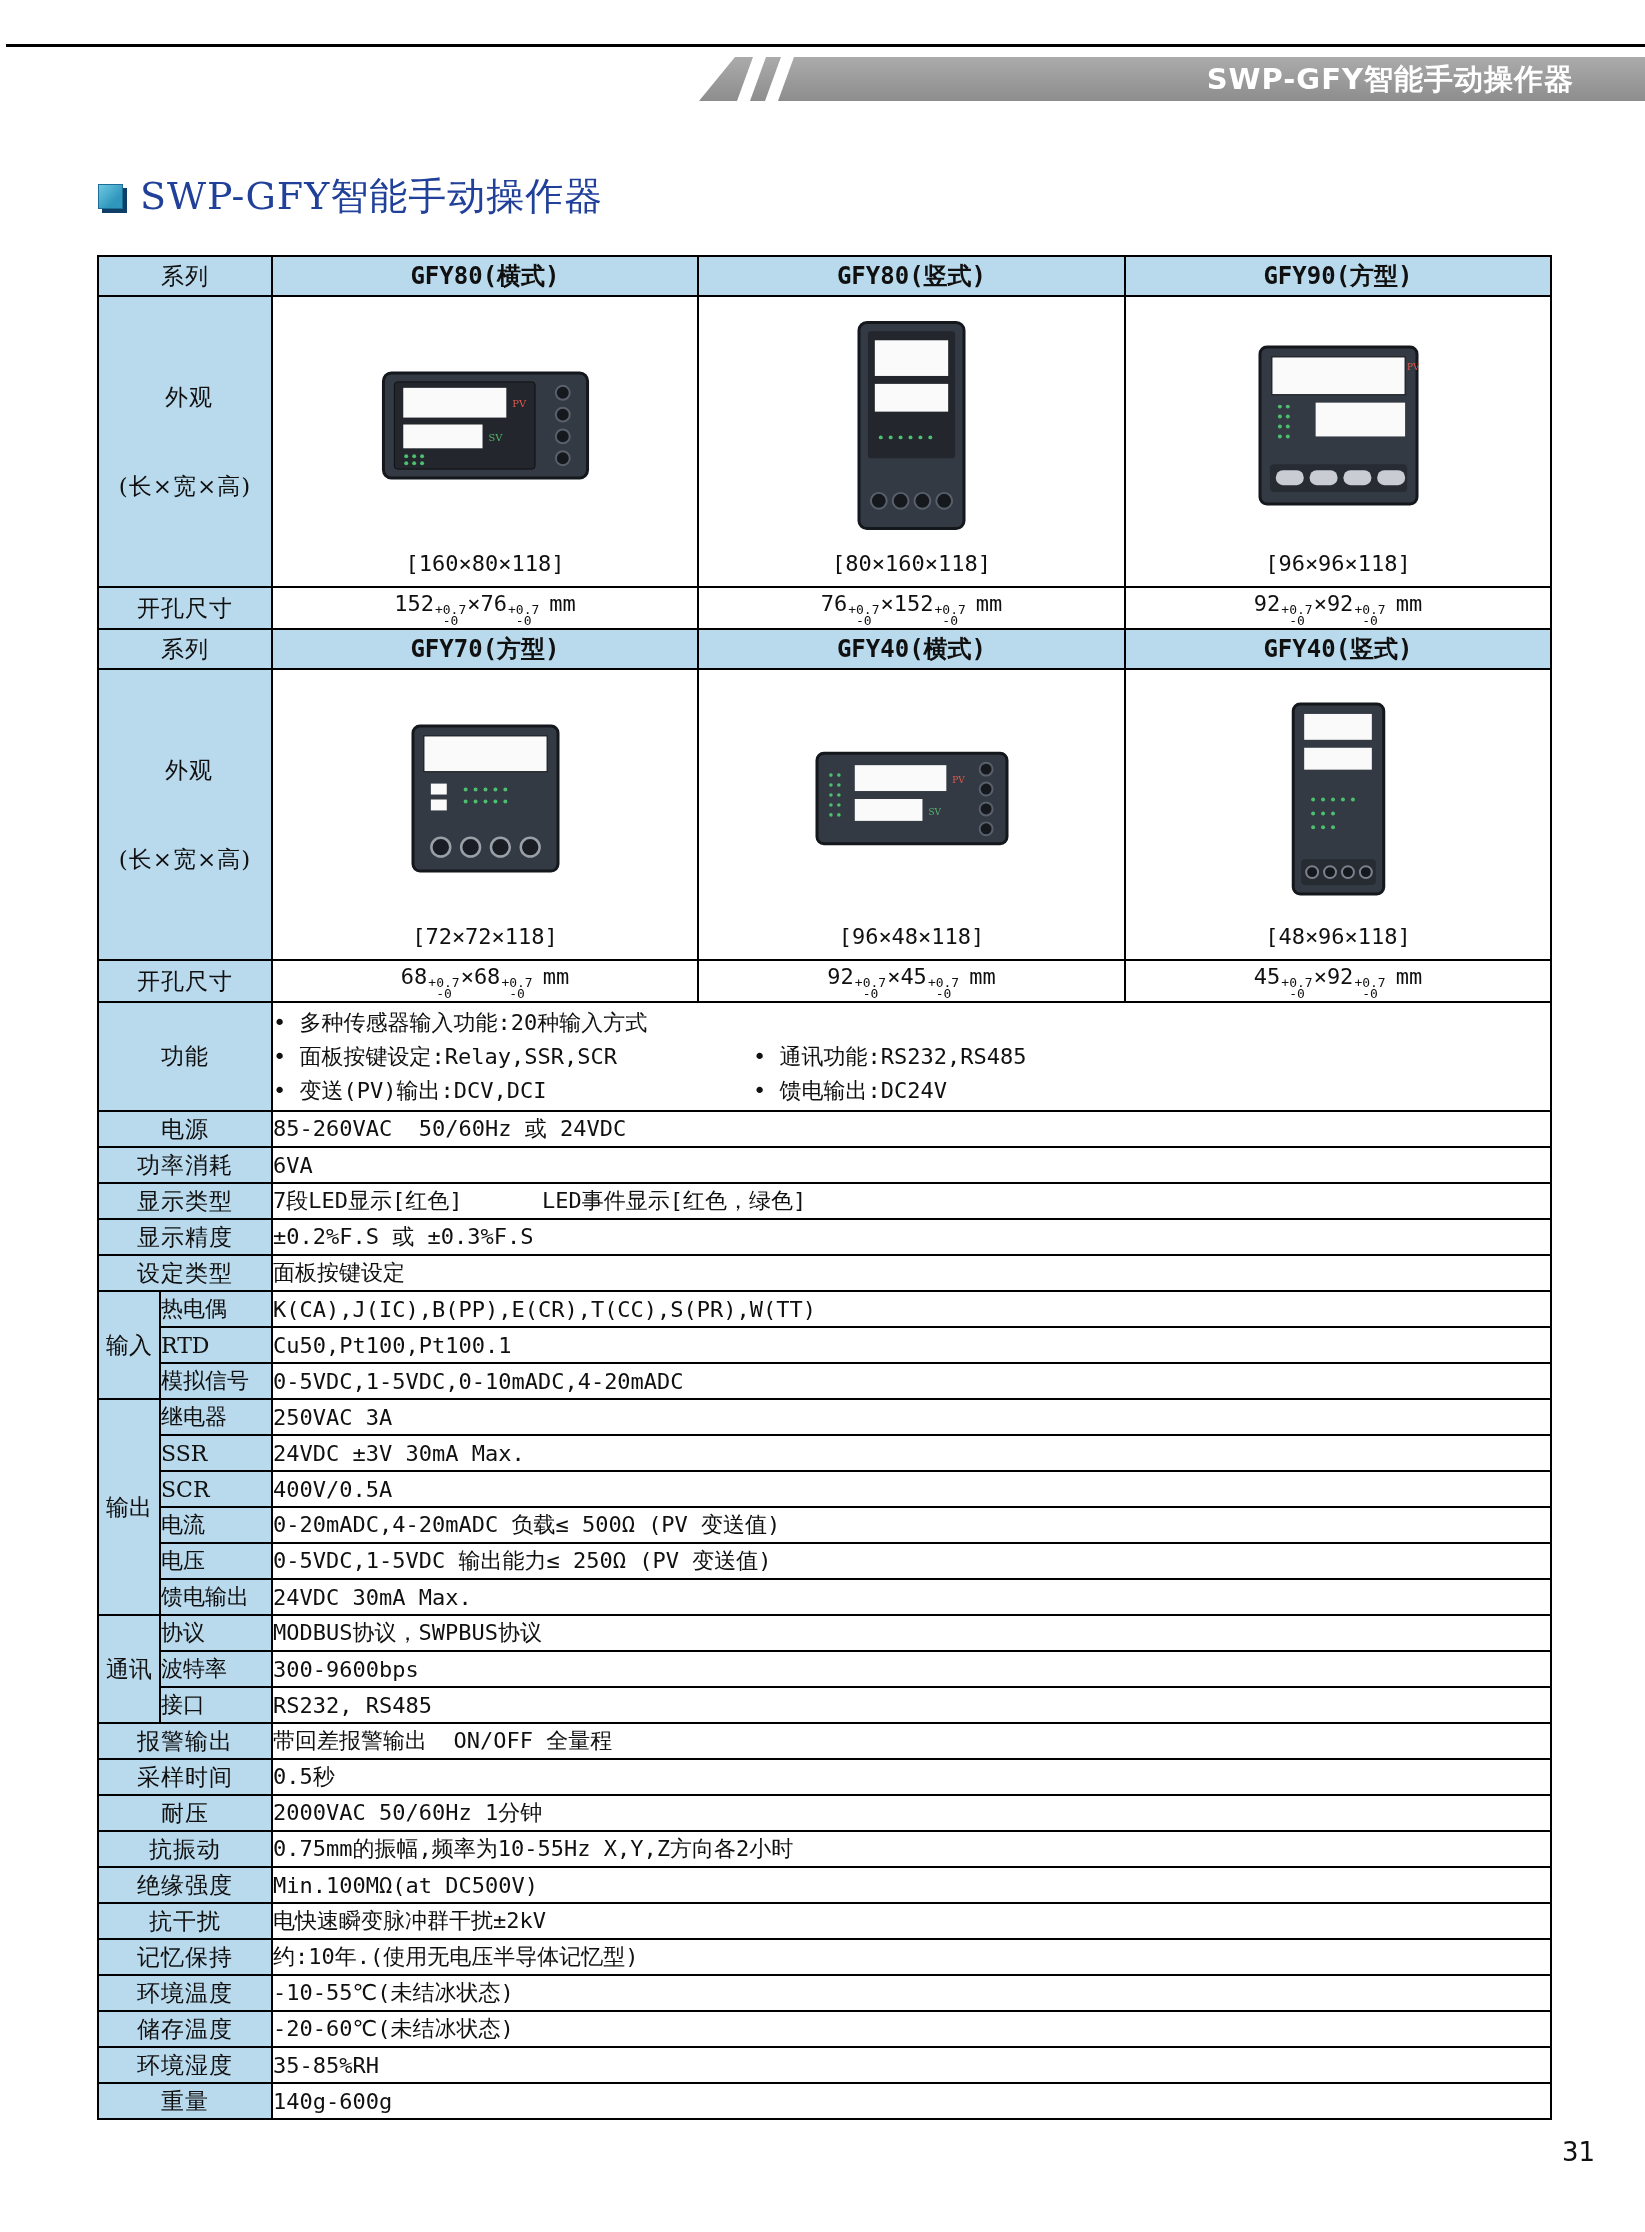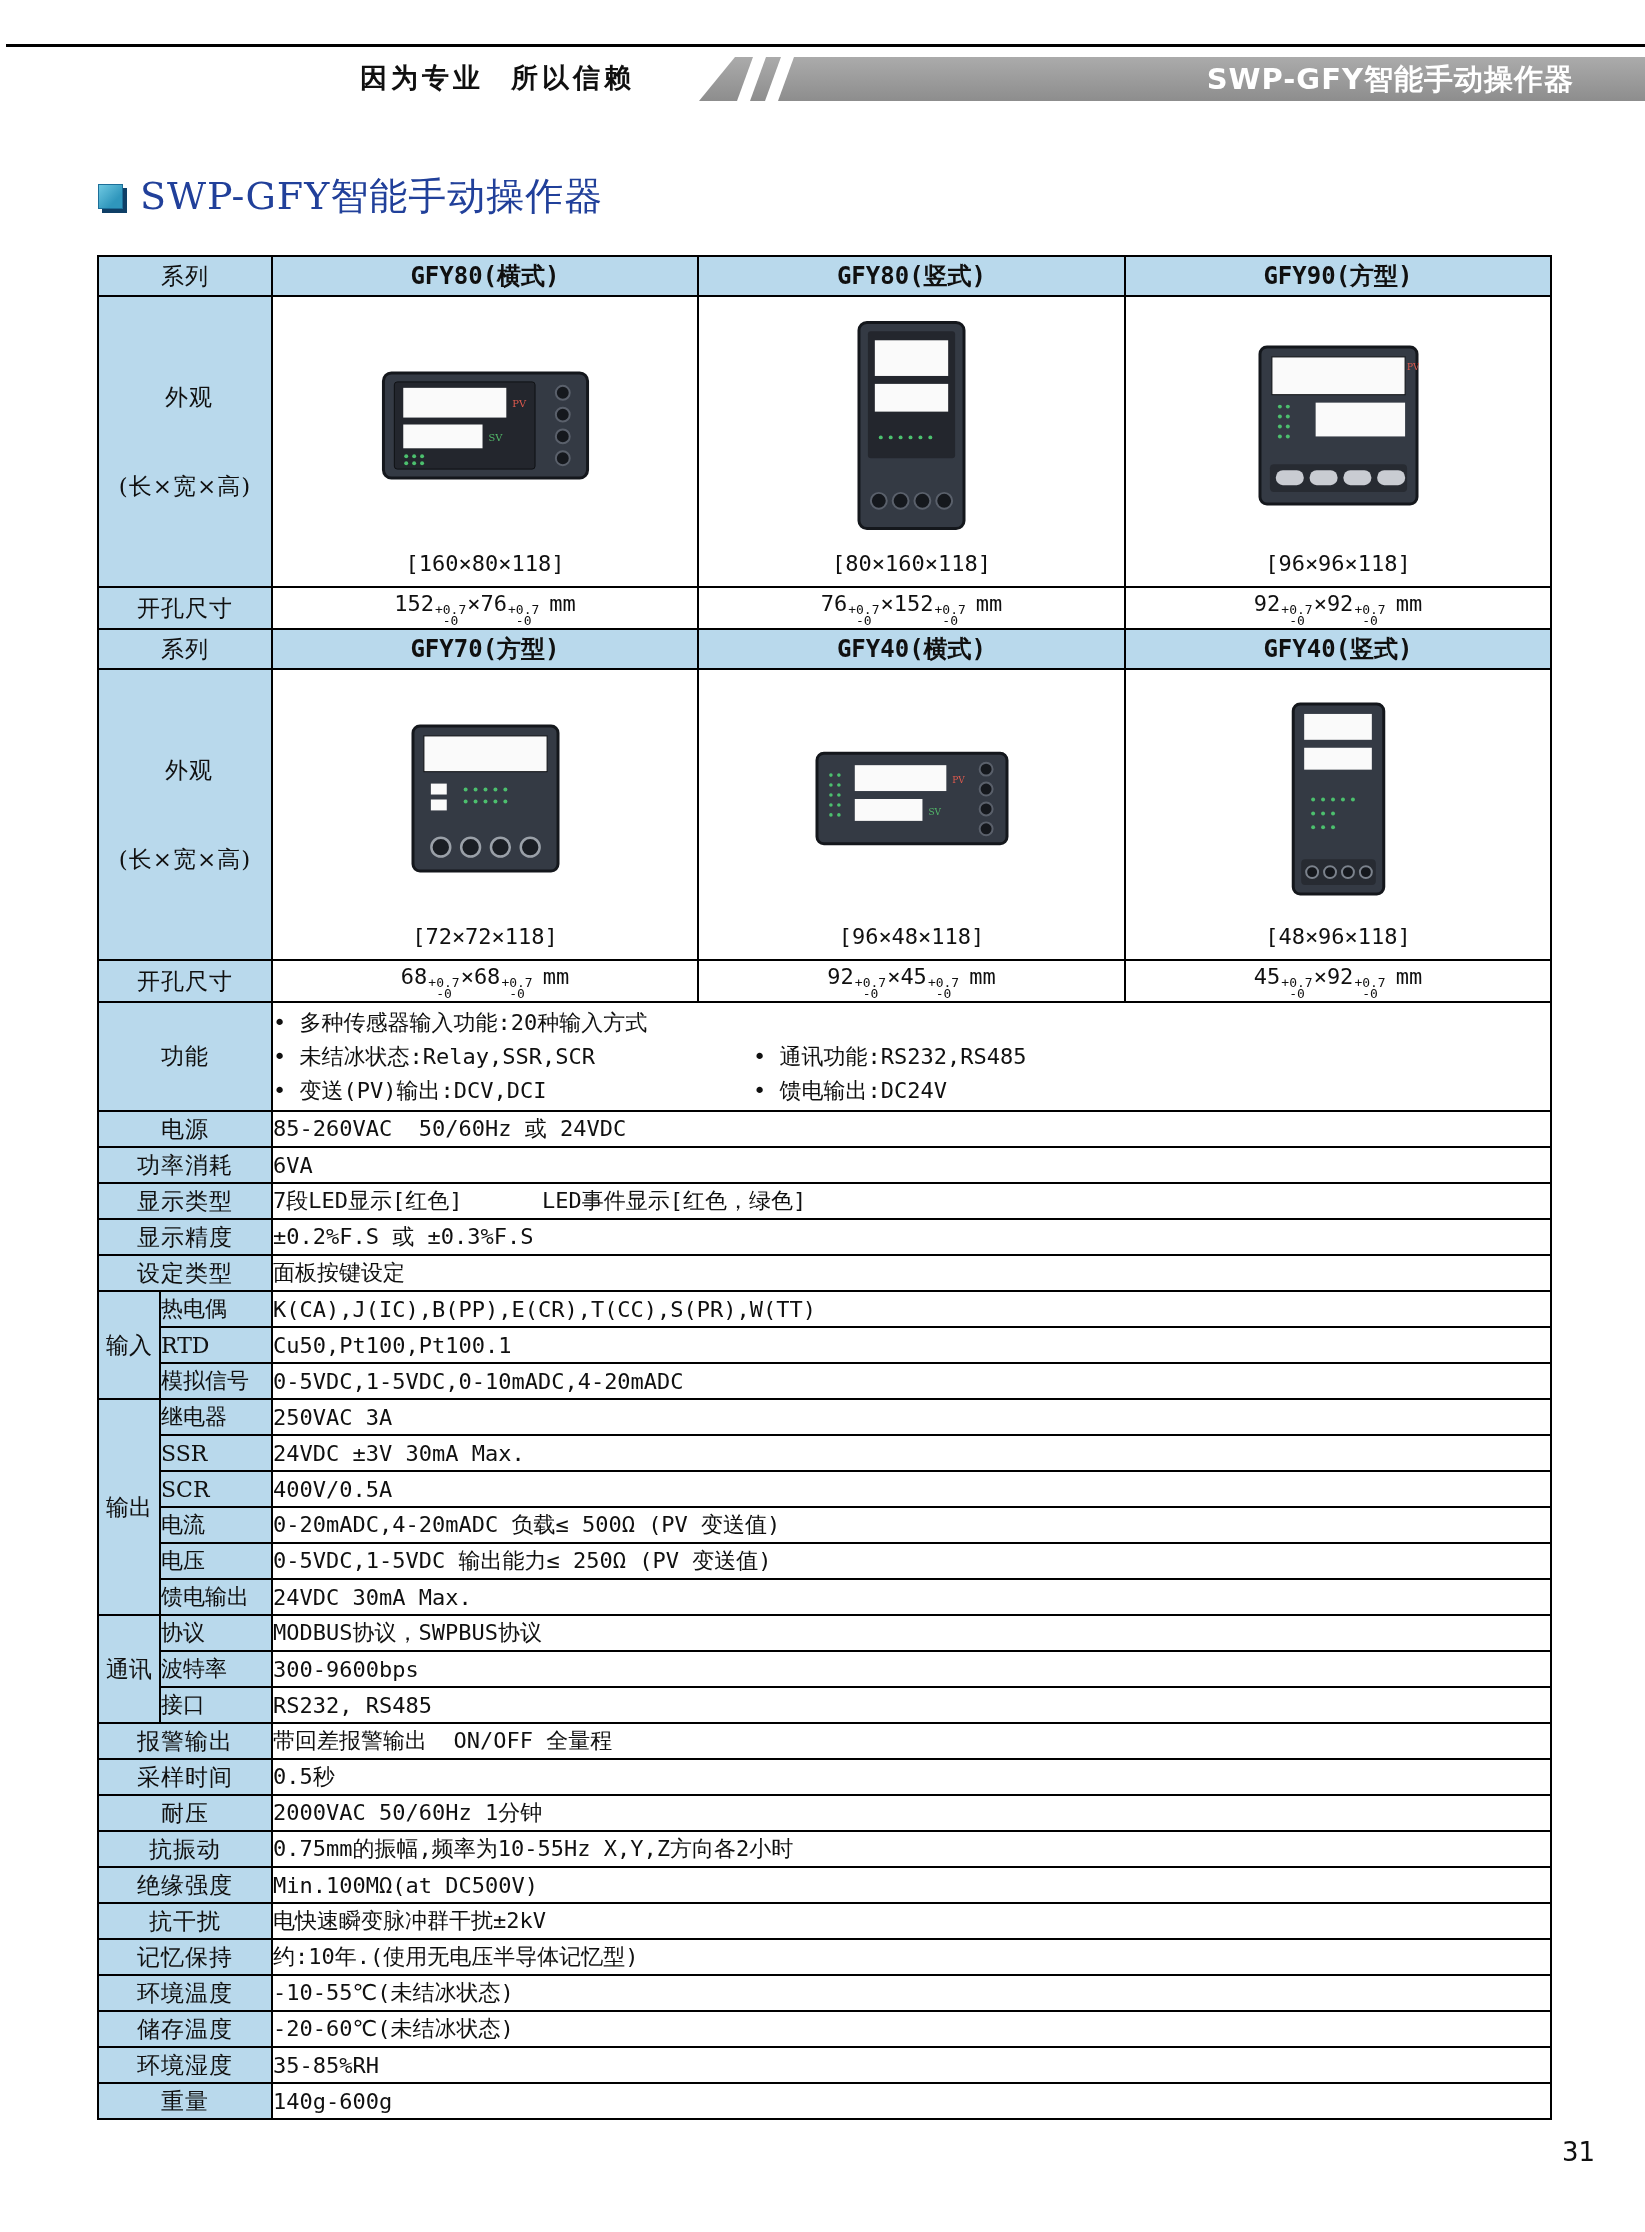--- a/index.html
+++ b/index.html
@@ -81,21 +81,20 @@
   }
 </style>
 </head>
 <body>
 
 <div class="page">
 
   <div class="top-rule"></div>
 
   <div class="hdr-band">
-    <div class="slogan">因为专业  所以信赖</div>
     <div class="band">
       <div class="stripe stripe-1"></div>
       <div class="stripe stripe-2"></div>
       <div class="band-text">SWP-GFY智能手动操作器</div>
     </div>
   </div>
 
   <div class="title-row">
     <div class="bullet-ico"></div>
     <div class="page-title">SWP-GFY智能手动操作器</div>
@@ -367,21 +366,21 @@
               <i>+0.7</i>
               <i>-0</i>
             </span><span class="unit">mm</span>
       </td>
     </tr>
 
     <tr class="r-feat">
       <td colspan="2" class="lbl">功能</td>
       <td colspan="3" class="feat">
         <div class="fl"><span>• 多种传感器输入功能:20种输入方式</span></div>
-        <div class="fl"><span class="c1">• 未结冰状态:Relay,SSR,SCR</span><span>• 通讯功能:RS232,RS485</span></div>
+        <div class="fl"><span class="c1">• 面板按键设定:Relay,SSR,SCR</span><span>• 通讯功能:RS232,RS485</span></div>
         <div class="fl"><span class="c1">• 变送(PV)输出:DCV,DCI</span><span>• 馈电输出:DC24V</span></div>
       </td>
     </tr>
 
     <tr class="r-spec">
       <td colspan="2" class="lbl">电源</td>
       <td colspan="3" class="val">85-260VAC  50/60Hz 或 24VDC</td>
     </tr>
     <tr class="r-spec">
       <td colspan="2" class="lbl">功率消耗</td>

